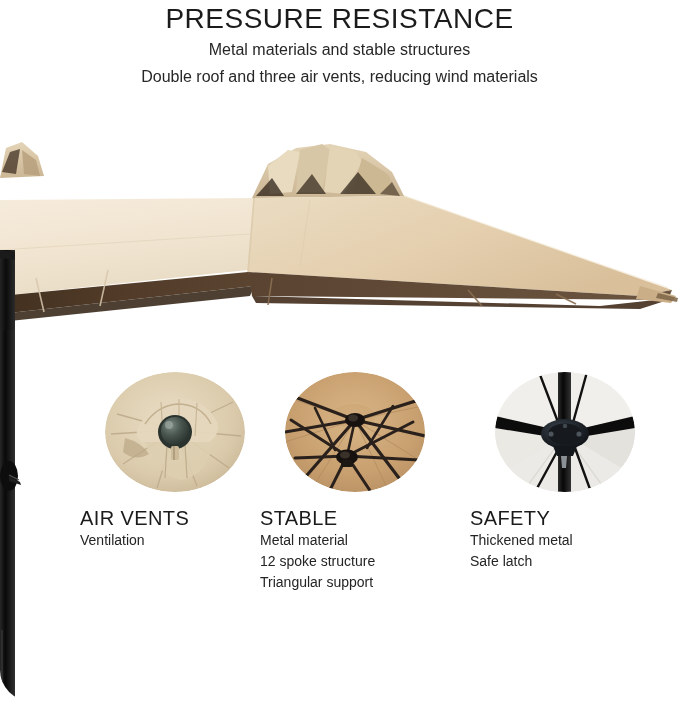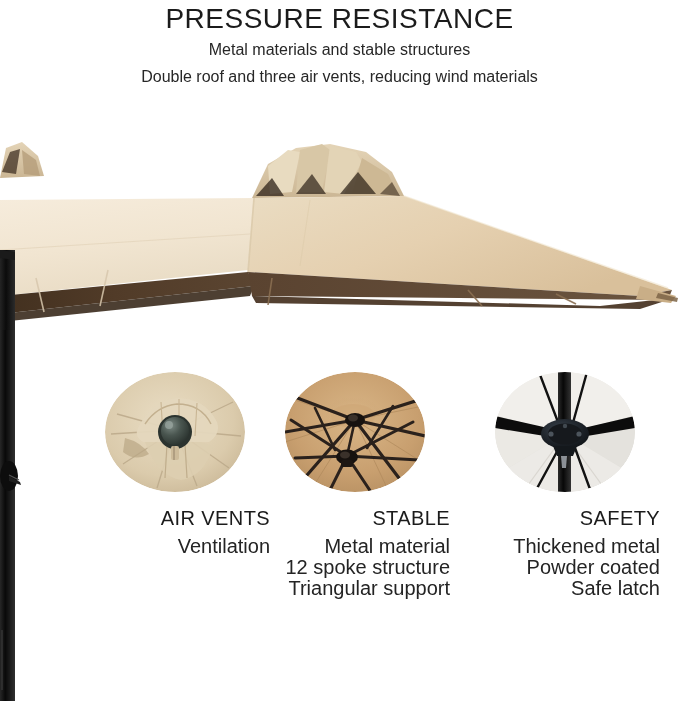--- a/index.html
+++ b/index.html
@@ -11,20 +11,21 @@
     font-family: "Liberation Sans", sans-serif;
     color: #1a1a1a;
     -webkit-font-smoothing: antialiased;
   }
   #page {
     position: relative;
     width: 679px;
     height: 701px;
     overflow: hidden;
     background: #ffffff;
+    border-radius: 31px;
   }
 
   
   .header {
     position: absolute;
     left: 0;
     top: 0;
     width: 679px;
     text-align: center;
   }
@@ -60,21 +61,21 @@
     position: absolute;
     left: 0;
     top: 368px;
     width: 679px;
     height: 250px;
   }
   .feature {
     position: absolute;
     top: 0;
     width: 190px;
-    text-align: right;
+    text-align: left;
   }
   .feature.f1 { left: 80px; }
   .feature.f2 { left: 260px; }
   .feature.f3 { left: 470px; }
 
   .circle-wrap {
     position: relative;
     width: 140px;
     height: 120px;
     margin: 4px auto 0 auto;
@@ -86,22 +87,21 @@
 
   .feat-title {
     font-size: 20px;
     line-height: 24px;
     letter-spacing: 0.4px;
     margin-top: 14px;
     color: #1b1b1b;
     font-weight: 400;
   }
   .feat-lines {
-    margin-top: 6px;
-    font-size: 20px;
+    font-size: 14px;
     line-height: 21px;
     color: #242424;
   }
   .feat-lines div { white-space: nowrap; }
 
   
   .pole-lower {
     position: absolute;
     left: 0;
     top: 330px;
@@ -422,19 +422,18 @@
             <circle cx="70" cy="54" r="2.2" fill="#414950"></circle>
 
             <path d="M58 74 L82 74 L78 84 L62 84 Z" fill="#14181c"></path>
             <path d="M66 84 L72 84 L71 96 L67 96 Z" fill="#9aa0a6" opacity="0.9"></path>
           </g>
         </svg>
       </div>
       <div class="feat-title">SAFETY</div>
       <div class="feat-lines">
         <div>Thickened metal</div>
-        <div>Powder coated</div>
         <div>Safe latch</div>
       </div>
     </div>
 
   </div>
 </div>
 
 </body></html>

